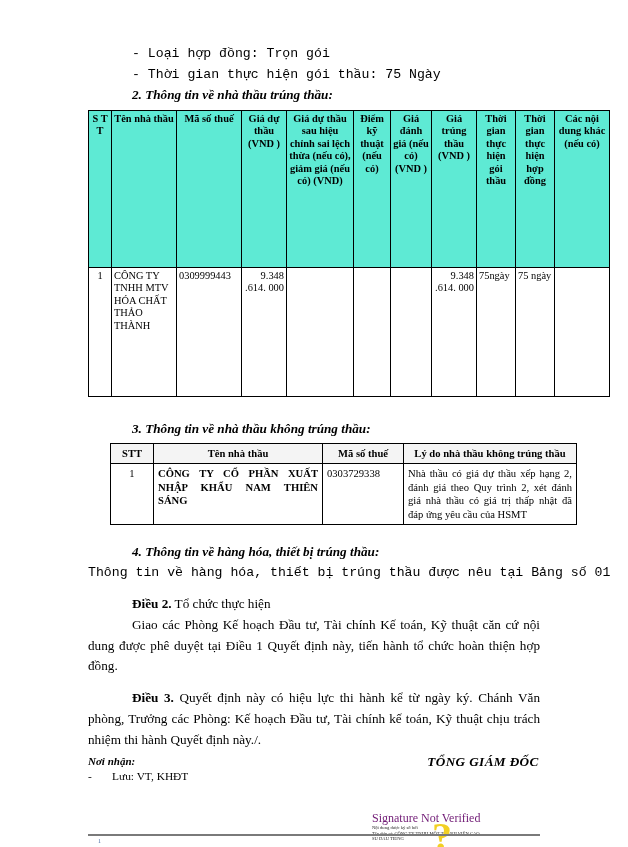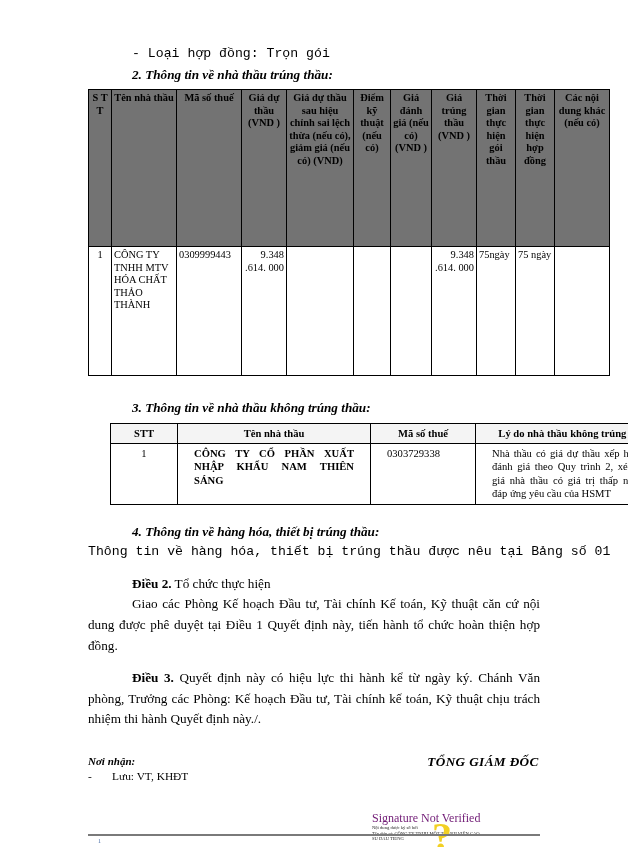--- a/index.html
+++ b/index.html
@@ -64,21 +64,21 @@
   table.t1 th, table.t1 td {
     border: 1px solid #000;
     vertical-align: top;
     padding: 2px 2px;
     font-size: 10.4px;
     line-height: 12.6px;
   }
   table.t1 th {
     font-weight: bold;
     text-align: center;
-    background: #737373;
+    background: #5eead4;
     height: 152px;
   }
   table.t1 td { height: 124px; }
   .c-stt   { width: 18px; }
   .c-ten   { width: 60px; }
   .c-mst   { width: 60px; }
   .c-gdt   { width: 40px; }
   .c-gdts  { width: 62px; }
   .c-dkt   { width: 32px; }
   .c-gdg   { width: 36px; }
@@ -96,21 +96,21 @@
     width: 430px;
   }
   table.t2 {
     border-collapse: collapse;
     width: 430px;
     table-layout: fixed;
     margin-top: 4px;
   }
   table.t2 th, table.t2 td {
     border: 1px solid #000;
-    padding: 3px 16px;
+    padding: 3px 4px;
     font-size: 10.6px;
     line-height: 13.4px;
     vertical-align: top;
   }
   table.t2 th {
     font-weight: bold;
     text-align: center;
     background: #f4f4f4;
   }
   .d-stt  { width: 34px; }
@@ -209,20 +209,21 @@
   .spacer-lg { height: 22px; }
 </style>
 </head>
 <body>
 
 <div class="page">
 
   <div class="content">
 
     <div class="line indent-dash">- Loại hợp đồng: Trọn gói</div>
+    <div class="line indent-dash">- Thời gian thực hiện gói thầu: 75 Ngày</div>
 
     <div class="heading-it">2. Thông tin về nhà thầu trúng thầu:</div>
 
     <table class="t1">
       <thead>
         <tr>
           <th class="c-stt">S T T</th>
           <th class="c-ten">Tên nhà thầu</th>
           <th class="c-mst">Mã số thuế</th>
           <th class="c-gdt">Giá dự thầu (VND )</th>

